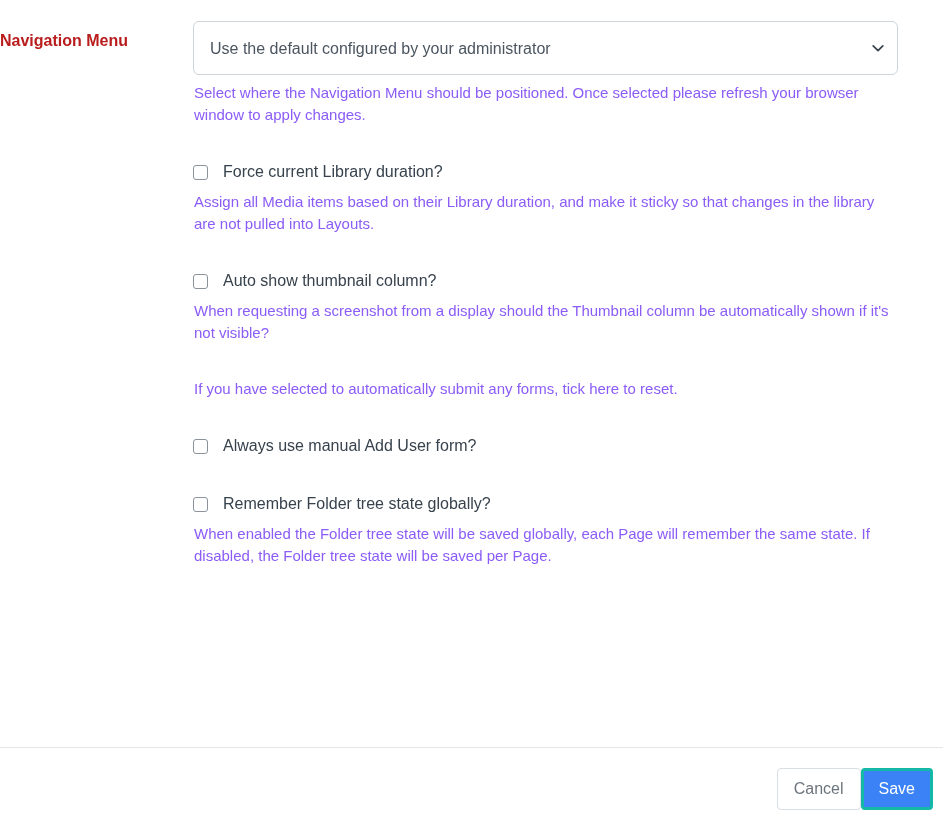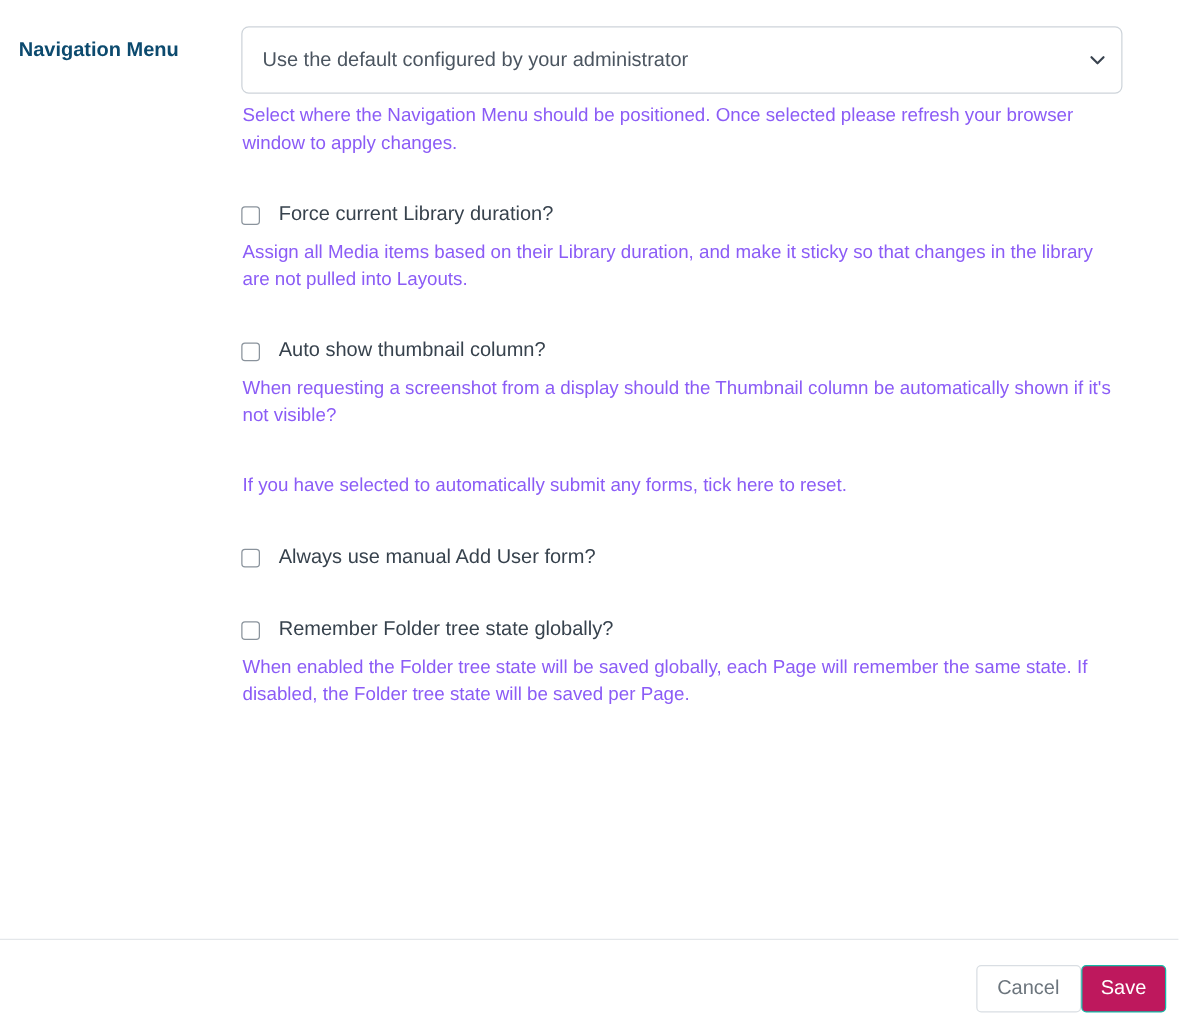--- a/index.html
+++ b/index.html
@@ -45,25 +45,25 @@
   
   .modal-body {
     flex: 1 1 auto;
     padding-top: 21px;
     overflow: hidden;
   }
   .form-row { display: flex; margin-bottom: 34px; }
   .label-col {
     width: 158px;
     flex: 0 0 158px;
-    text-align: center;
+    text-align: left;
     font-weight: bold;
     font-size: 16px;
     line-height: 23px;
-    color: #0c4a6e;
+    color: #b91c1c;
     padding-top: 8px;
   }
   .control-col { margin-left: 35px; width: 705px; }
 
   .select-wrap { position: relative; width: 705px; }
   select {
     width: 100%;
     height: 54px;
     appearance: none;
     -webkit-appearance: none;
@@ -131,22 +131,22 @@
     padding: 7px 16px;
     cursor: pointer;
     font-family: inherit;
   }
   .btn-cancel {
     background: #fff;
     border: 1px solid #d9dee3;
     color: #6c757d;
   }
   .btn-save {
-    background: #be185d;
-    border: 1px solid #14b8a6;
+    background: #3b82f6;
+    border: 3px solid #14b8a6;
     color: #ffffff;
     padding: 7px 15px;
   }
 </style>
 </head>
 <body>
 
 <div class="modal">
 
 

